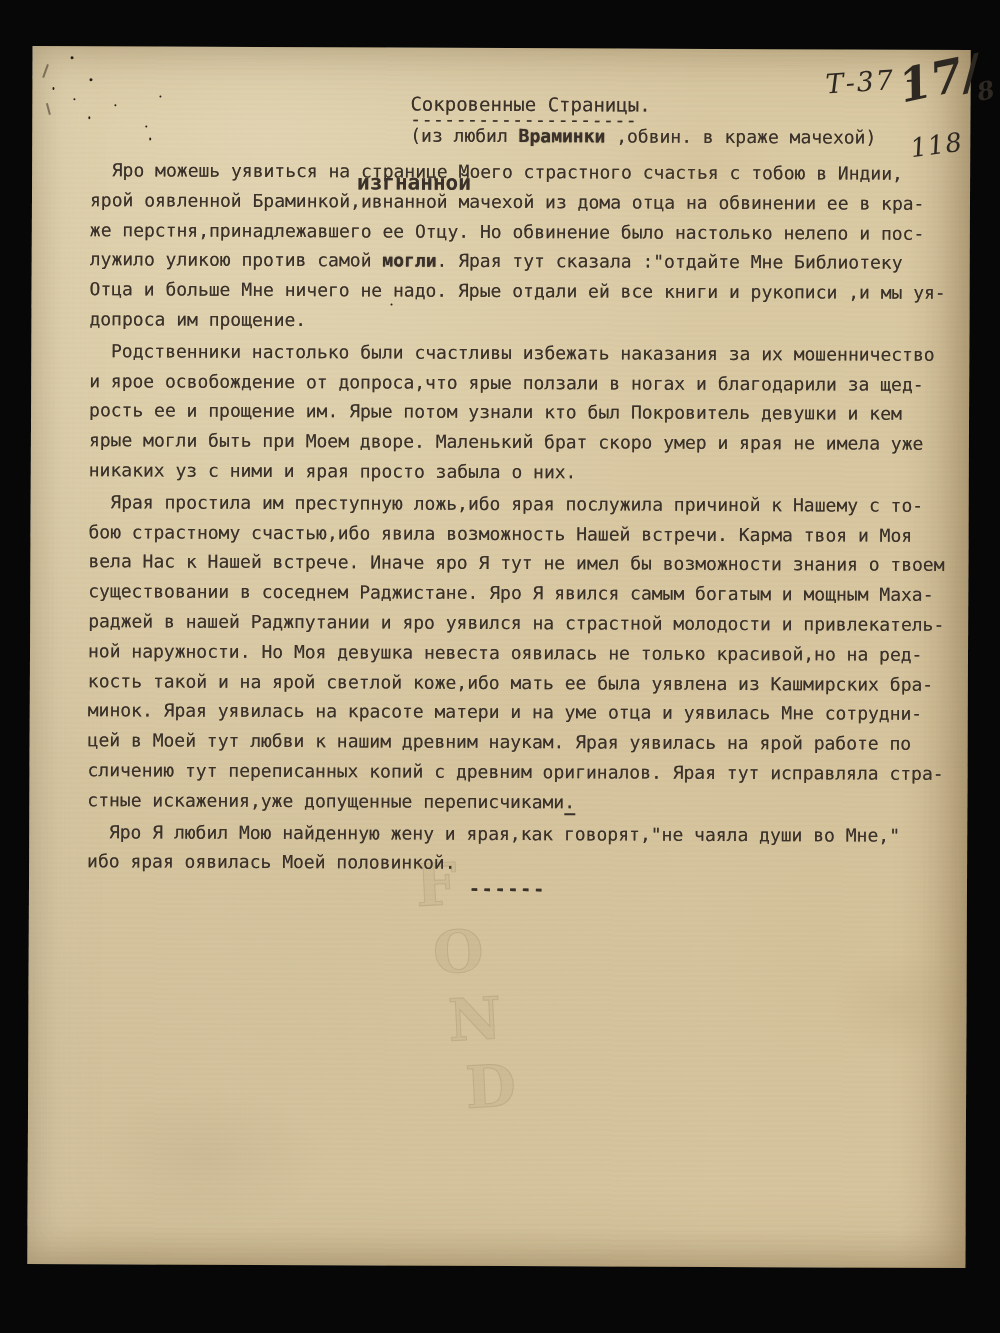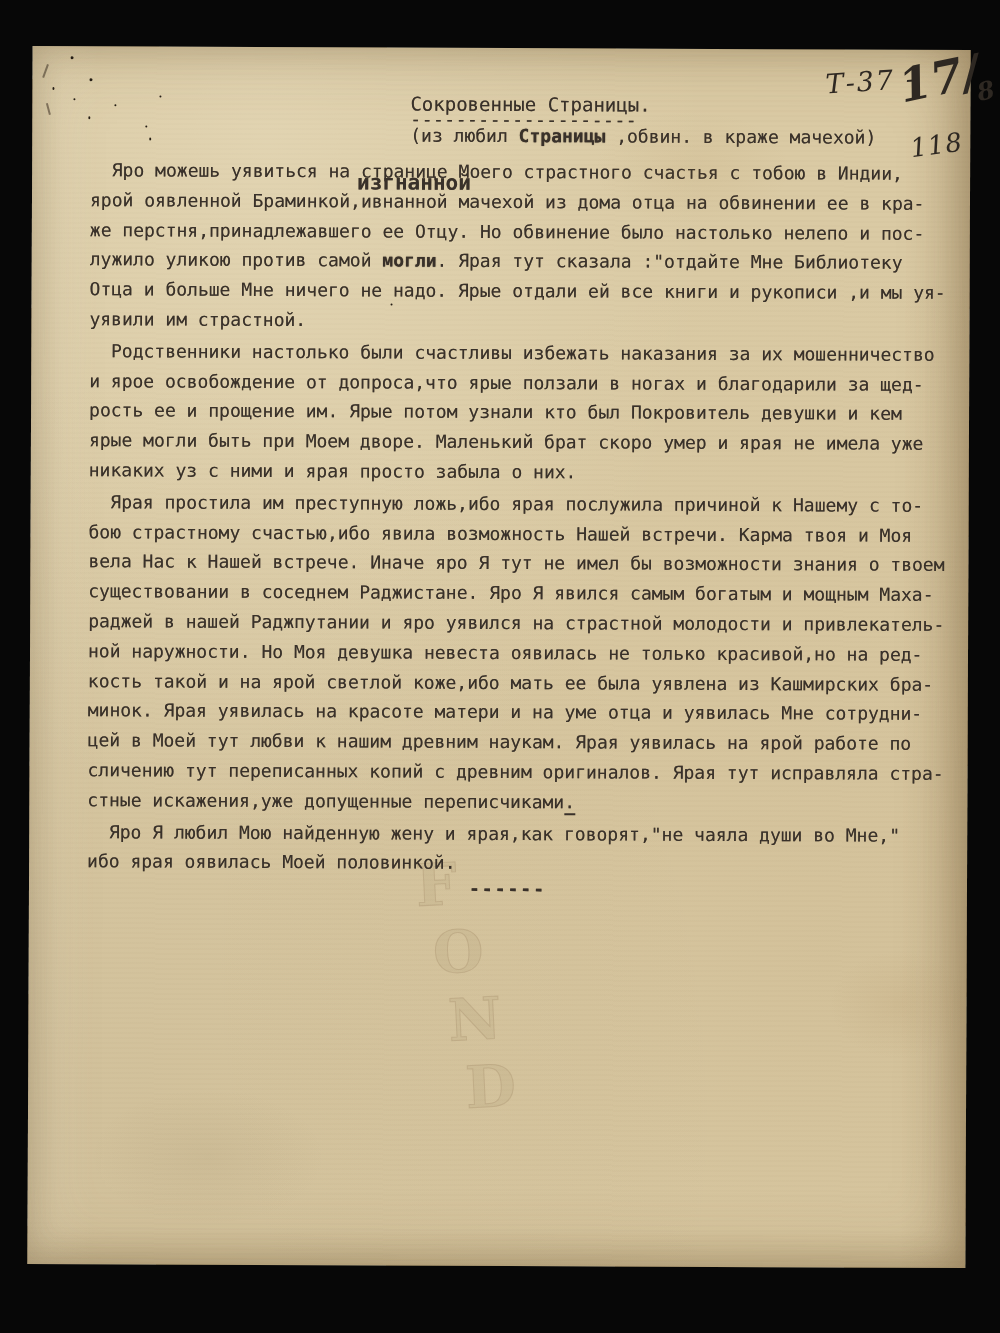--- a/index.html
+++ b/index.html
@@ -53,36 +53,36 @@
 
     <div id="watermark">
         <span class="wm-letter">F</span>
         <span class="wm-letter">O</span>
         <span class="wm-letter">N</span>
         <span class="wm-letter">D</span>
       </div>
 
     <div id="doc-title" class="tw">Сокровенные Страницы.</div>
     <div id="title-underline" class="tw">--------------------</div>
-    <div id="doc-subtitle" class="tw"><span>(из любил </span><span class="seg-b">Страницы</span><span> ,обвин. в краже мачехой)</span></div>
+    <div id="doc-subtitle" class="tw"><span>(из любил </span><span class="seg-b">Враминки</span><span> ,обвин. в краже мачехой)</span></div>
 
     <div id="hw-code" class="hand">Т-37 -</div>
     <div id="hw-fraction" class="hand"><span>17/</span><span id="hw-fraction-sub">8</span></div>
     <div id="hw-number" class="hand">118</div>
 
     <div id="insert-word" class="tw">изгнанной</div>
 
     <div id="body-text" class="tw">
         <div class="para">
           <div class="line"><span>  Яро можешь уявиться на странице Моего страстного счастья с тобою в Индии,</span></div>
           <div class="line"><span>ярой оявленной Браминкой,ивнанной мачехой из дома отца на обвинении ее в кра-</span></div>
           <div class="line"><span>же перстня,принадлежавшего ее Отцу. Но обвинение было настолько нелепо и пос-</span></div>
           <div class="line"><span>лужило уликою против самой </span><span class="seg-b">могли</span><span>. Ярая тут сказала :"отдайте Мне Библиотеку</span></div>
           <div class="line"><span>Отца и больше Мне ничего не надо. Ярые отдали ей все книги и рукописи ,и мы уя-</span></div>
-          <div class="line"><span>уявили им страстной.</span></div>
+          <div class="line"><span>допроса им прощение.</span></div>
         </div>
         <div class="para">
           <div class="line"><span>  Родственники настолько были счастливы избежать наказания за их мошенничество</span></div>
           <div class="line"><span>и ярое освобождение от допроса,что ярые ползали в ногах и благодарили за щед-</span></div>
           <div class="line"><span>рость ее и прощение им. Ярые потом узнали кто был Покровитель девушки и кем</span></div>
           <div class="line"><span>ярые могли быть при Моем дворе. Маленький брат скоро умер и ярая не имела уже</span></div>
           <div class="line"><span>никаких уз с ними и ярая просто забыла о них.</span></div>
         </div>
         <div class="para">
           <div class="line"><span>  Ярая простила им преступную ложь,ибо ярая послужила причиной к Нашему с то-</span></div>

